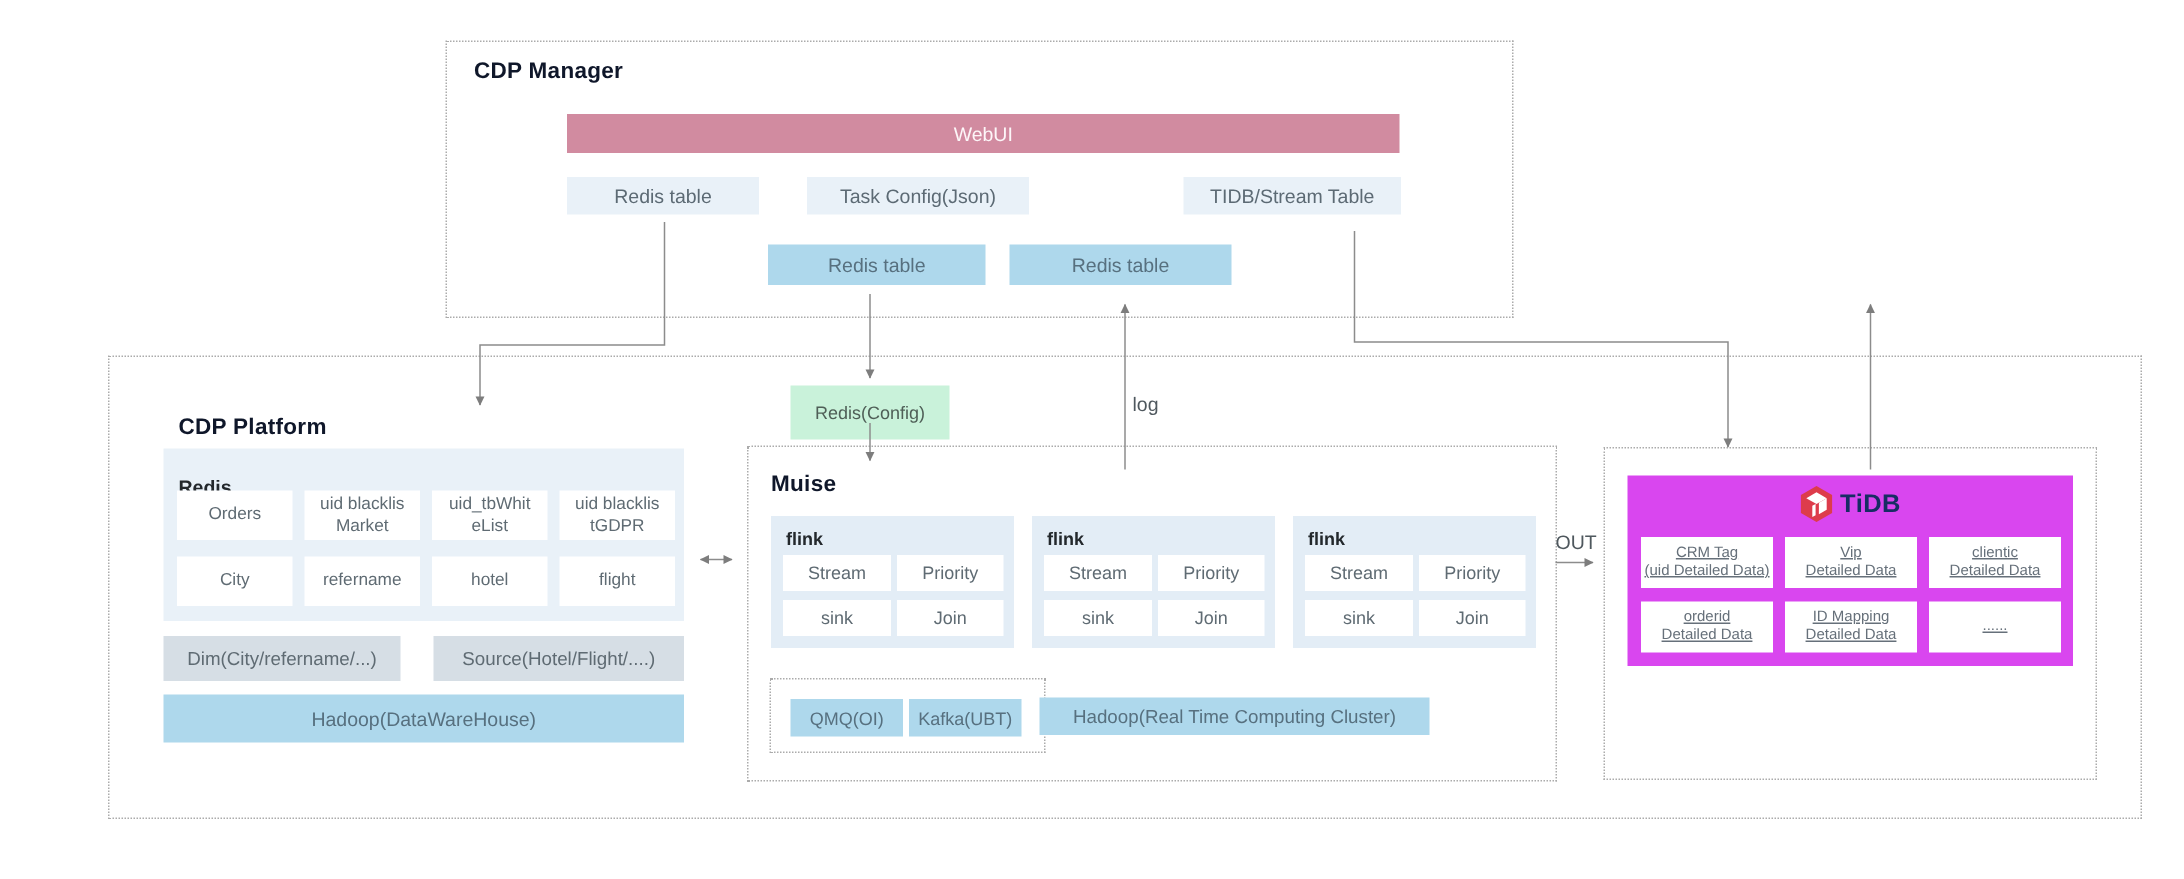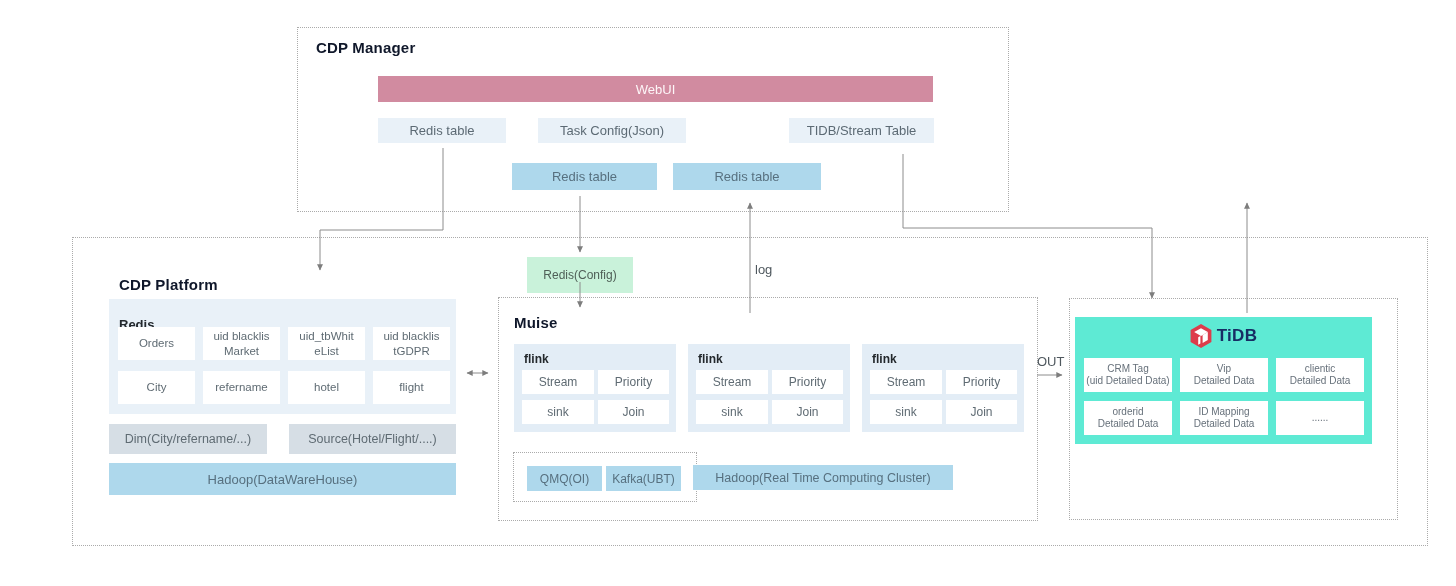--- a/index.html
+++ b/index.html
@@ -15,23 +15,23 @@
   .gray{background:#d6dee5;color:#5f6b73;font-size:12.5px;}
   .panel{position:absolute;background:#e9f1f8;}
   .panel-label{position:absolute;font-size:13px;font-weight:bold;color:#23282c;}
   .cell{background:#ffffff;display:flex;flex-direction:column;align-items:center;justify-content:center;color:#5f6b73;text-align:center;}
   .cell span{display:block;line-height:1.25;}
   .redis-grid{position:absolute;left:9px;top:28px;display:grid;grid-template-columns:repeat(4,77px);grid-template-rows:33px 33px;gap:11px 8px;}
   .redis-grid .cell{font-size:11.5px;}
   .flink-panel{position:absolute;top:46px;width:162px;height:88px;background:#e3edf6;}
   .flink-grid{position:absolute;left:8px;top:26px;display:grid;grid-template-columns:72px 71px;grid-template-rows:24px 24px;gap:6px 4px;}
   .flink-grid .cell{font-size:12px;}
-  .tidb-panel{position:absolute;left:5px;top:18px;width:297px;height:127px;background:#5eead4;}
+  .tidb-panel{position:absolute;left:15px;top:18px;width:297px;height:127px;background:#d946ef;}
   .tidb-grid{position:absolute;left:9px;top:41px;display:grid;grid-template-columns:repeat(3,88px);grid-template-rows:34px 34px;gap:9px 8px;}
-  .tidb-grid .cell{font-size:10px;color:#66707a;}
+  .tidb-grid .cell{font-size:10px;color:#66707a;text-decoration:underline;}
   .tidb-logo{position:absolute;left:0;top:7px;width:100%;display:flex;align-items:center;justify-content:center;gap:5px;}
   .tidb-logo .word{font-size:17px;font-weight:bold;color:#172d64;letter-spacing:.3px;}
   .floating-label{position:absolute;font-size:13px;color:#4f585e;}
   svg.wires{position:absolute;left:0;top:0;pointer-events:none;}
 </style>
 </head>
 <body>
 
 <div id="canvas">
 

